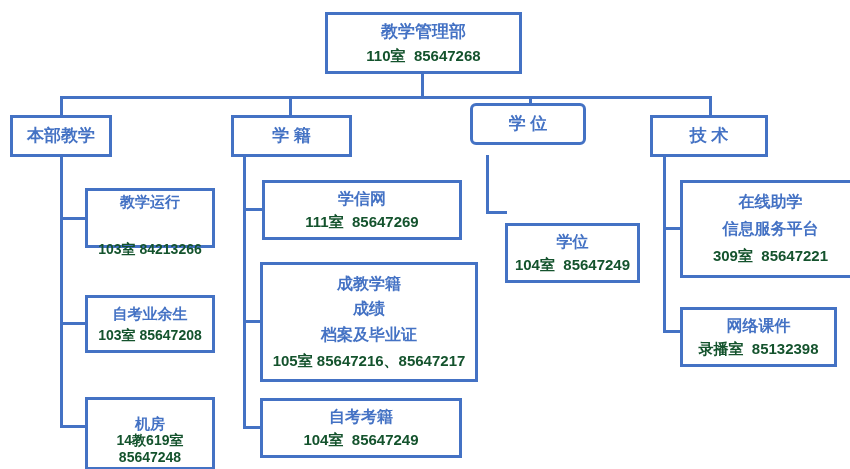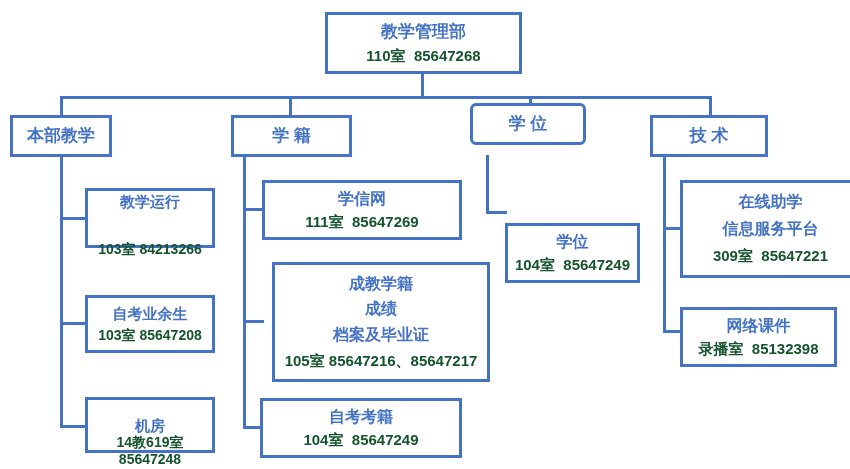--- a/index.html
+++ b/index.html
@@ -79,31 +79,31 @@
   </div>
 
   <div class="node small" style="left:85px;top:188px;width:130px;height:60px;gap:31px;">
     <div class="t">教学运行</div>
     <div class="i">103室 84213266</div>
   </div>
   <div class="node small" style="left:85px;top:295px;width:130px;height:58px;">
     <div class="t">自考业余生</div>
     <div class="i">103室 85647208</div>
   </div>
-  <div class="node small" style="left:85px;top:397px;width:130px;height:56px;padding:17px 4px;">
+  <div class="node small" style="left:85px;top:397px;width:130px;height:73px;padding:1px 4px;justify-content:flex-end;">
     <div class="t">机房</div>
     <div class="i">14教619室</div>
     <div class="i">85647248</div>
   </div>
 
   <div class="node" style="left:262px;top:180px;width:200px;height:60px;align-items:center;">
     <div class="t">学信网</div>
     <div class="i">111室  85647269</div>
   </div>
-  <div class="node" style="left:272px;top:262px;width:218px;height:120px;">
+  <div class="node" style="left:260px;top:262px;width:218px;height:120px;">
     <div class="t">成教学籍</div>
     <div class="t">成绩</div>
     <div class="t">档案及毕业证</div>
     <div class="i">105室 85647216、85647217</div>
   </div>
   <div class="node" style="left:260px;top:398px;width:202px;height:60px;">
     <div class="t">自考考籍</div>
     <div class="i">104室  85647249</div>
   </div>
 

